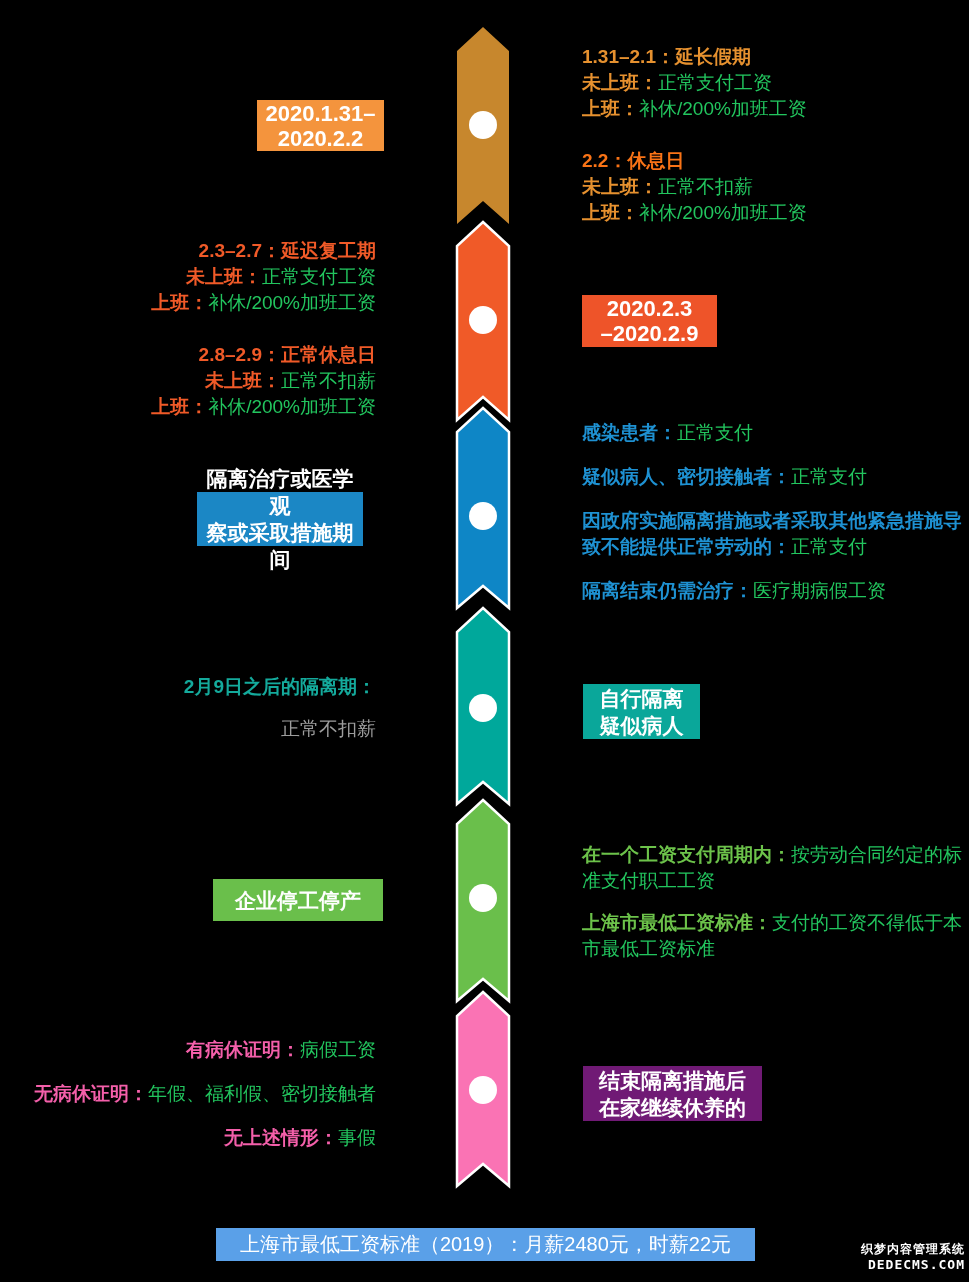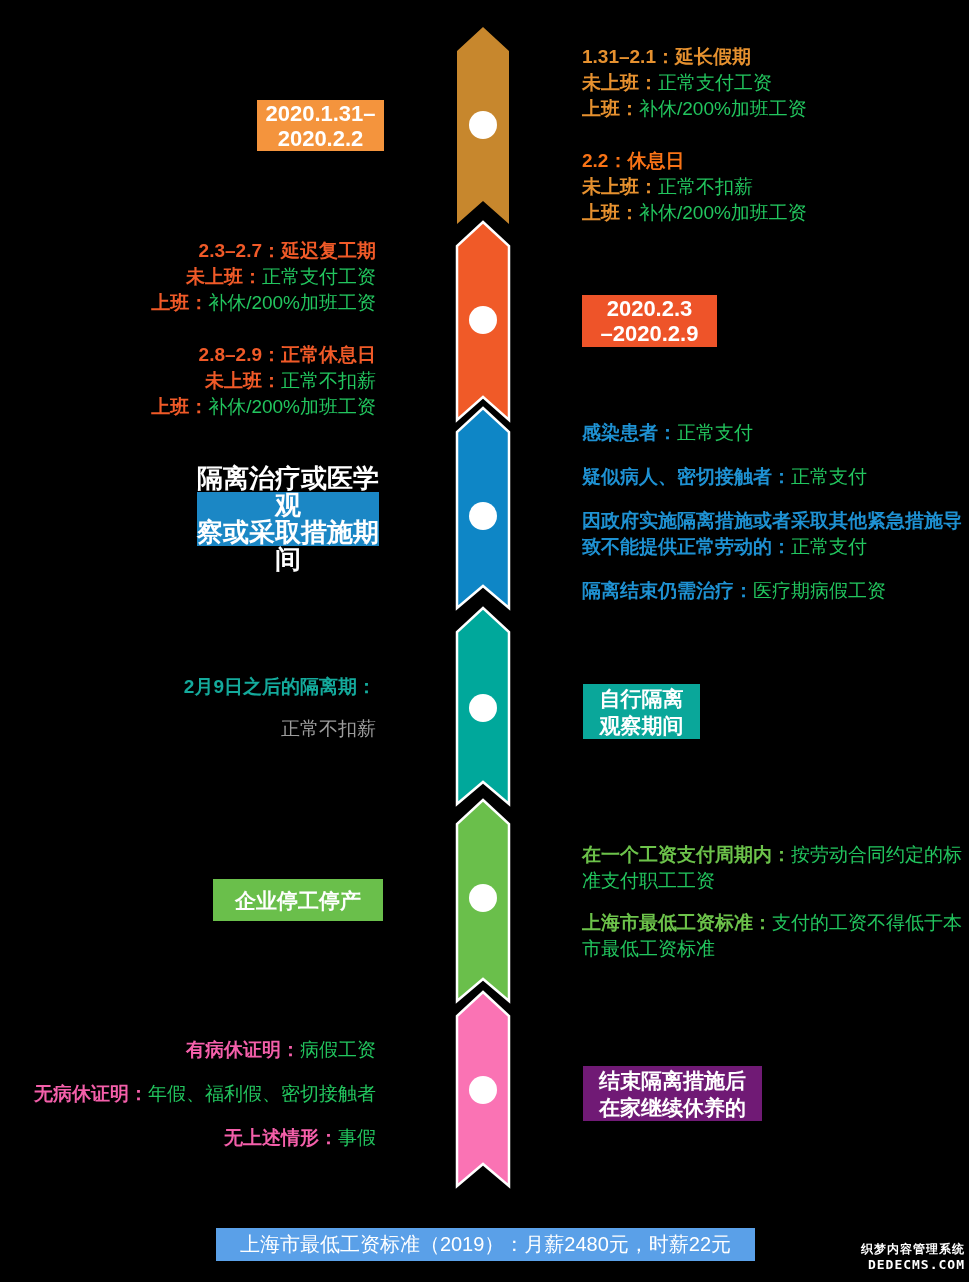--- a/index.html
+++ b/index.html
@@ -5,21 +5,21 @@
   html,body{margin:0;padding:0;background:#000;}
   .stage{position:relative;width:969px;height:1282px;background:#000;overflow:hidden;
          font-family:"Liberation Sans","DejaVu Sans",sans-serif;}
   .timeline{position:absolute;left:0;top:0;}
 
   .badge{position:absolute;display:flex;align-items:center;justify-content:center;
          color:#fff;font-weight:bold;text-align:center;}
   .badge span{white-space:pre-line;}
   .badge-s1{left:257px;top:100px;width:127px;height:51px;font-size:22px;line-height:25px;}
   .badge-s2{left:582px;top:295px;width:135px;height:52px;font-size:22px;line-height:25px;}
-  .badge-s3{left:197px;top:492px;width:182px;height:54px;font-size:26px;line-height:27px;}
+  .badge-s3{left:197px;top:492px;width:166px;height:54px;font-size:21px;line-height:27px;}
   .badge-s4{left:583px;top:684px;width:117px;height:55px;font-size:21px;line-height:27px;}
   .badge-s5{left:213px;top:879px;width:170px;height:42px;font-size:21px;line-height:27px;}
   .badge-s6{left:583px;top:1066px;width:179px;height:55px;font-size:21px;line-height:27px;}
 
   .text-block{position:absolute;font-size:19px;line-height:26px;}
   .right-col{left:582px;width:382px;text-align:left;}
   .left-col{right:593px;text-align:right;white-space:nowrap;}
   .s1-text{top:44px;}
   .s2-text{top:238px;}
   .s3-text{top:420px;}
@@ -127,21 +127,21 @@
     <div class="row">
       <span class="k" style="color: rgb(30, 145, 210);">因政府实施隔离措施或者采取其他紧急措施导致不能提供正常劳动的：</span><span class="v">正常支付</span>
     </div>
     <div class="row">
       <span class="k" style="color: rgb(30, 145, 210);">隔离结束仍需治疗：</span><span class="v">医疗期病假工资</span>
     </div>
   </div>
 
   <div class="badge badge-s4" style="background: rgb(10, 167, 154);">
     <span>自行隔离
-观察期间</span>
+疑似病人</span>
   </div>
   <div class="text-block left-col s4-text">
     <div class="heading" style="color: rgb(20, 170, 156);">2月9日之后的隔离期：</div>
     <div class="v-line">正常不扣薪</div>
   </div>
 
   <div class="badge badge-s5" style="background: rgb(106, 191, 75);">
     <span>企业停工停产</span>
   </div>
   <div class="text-block right-col gap16 s5-text">

